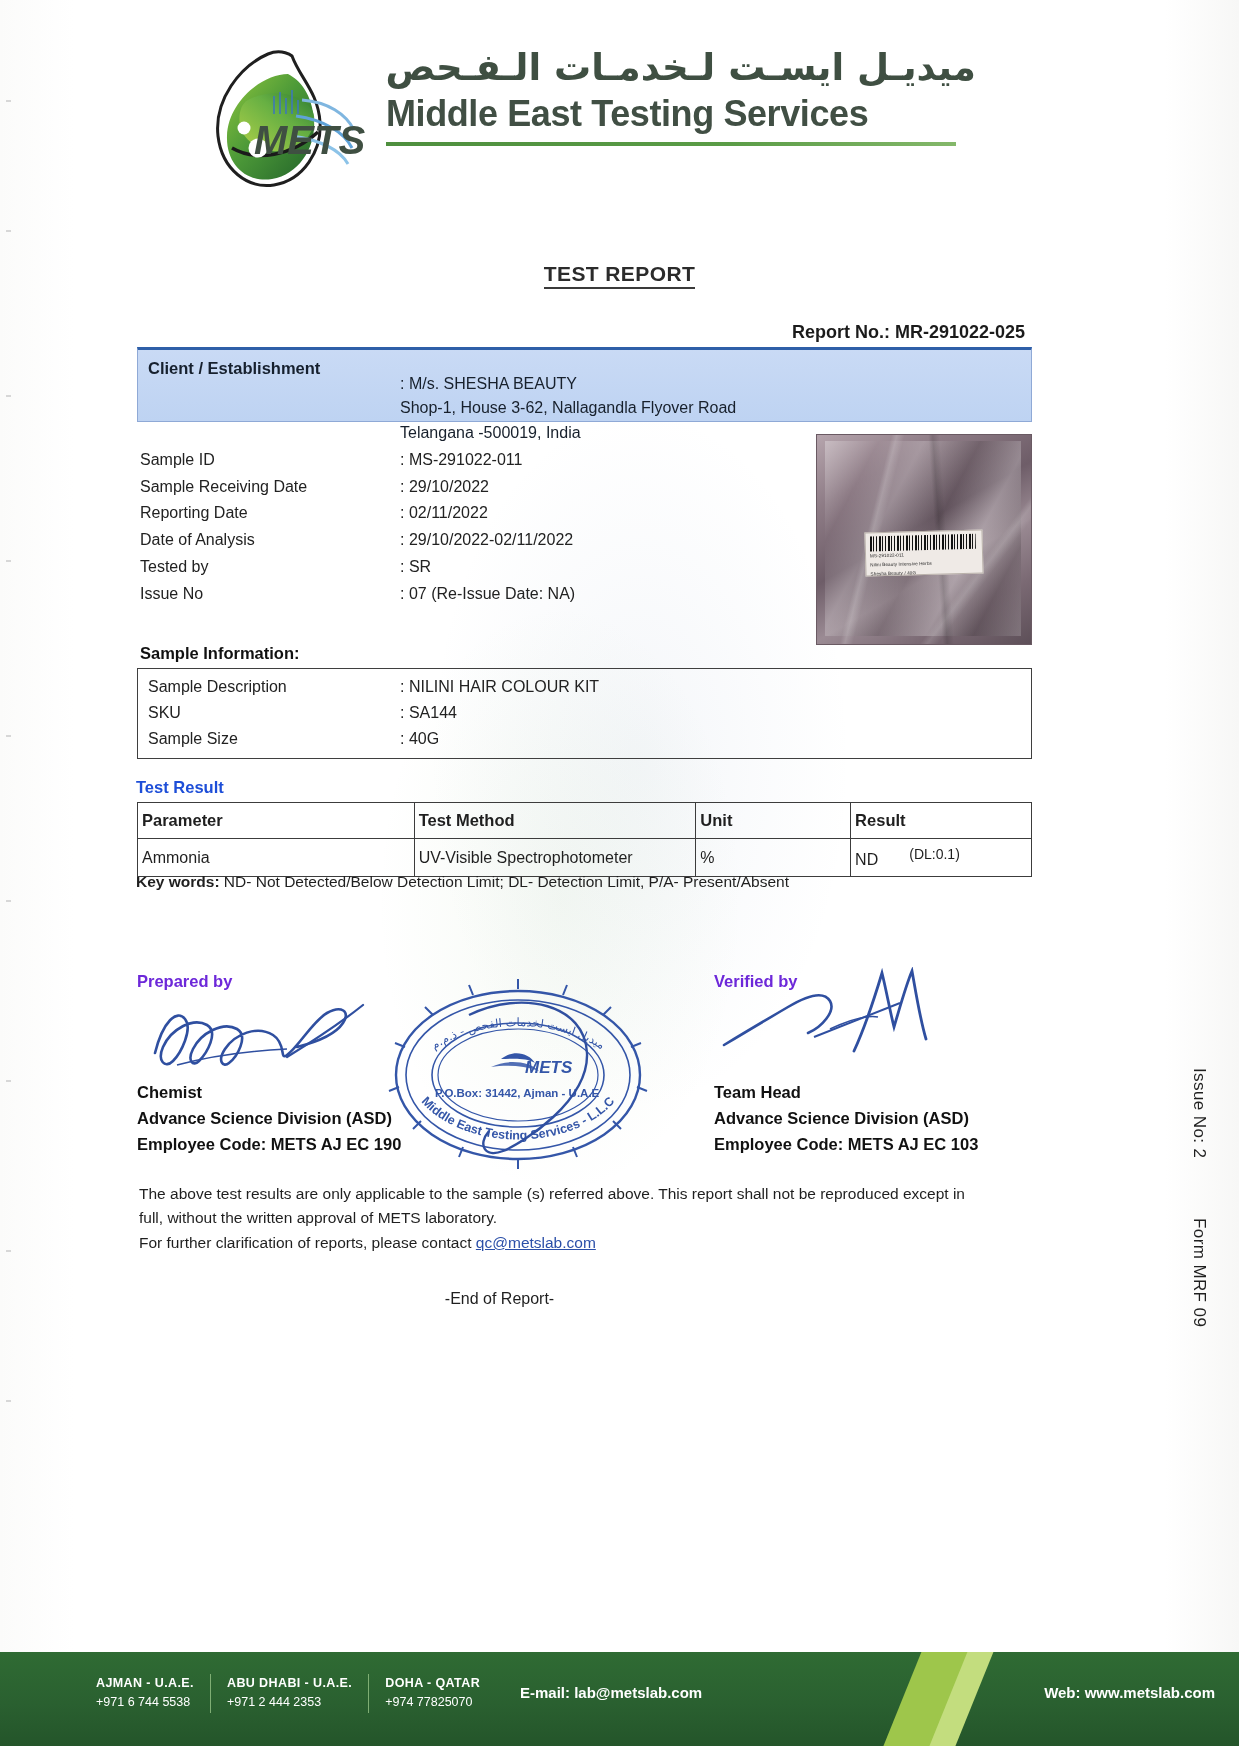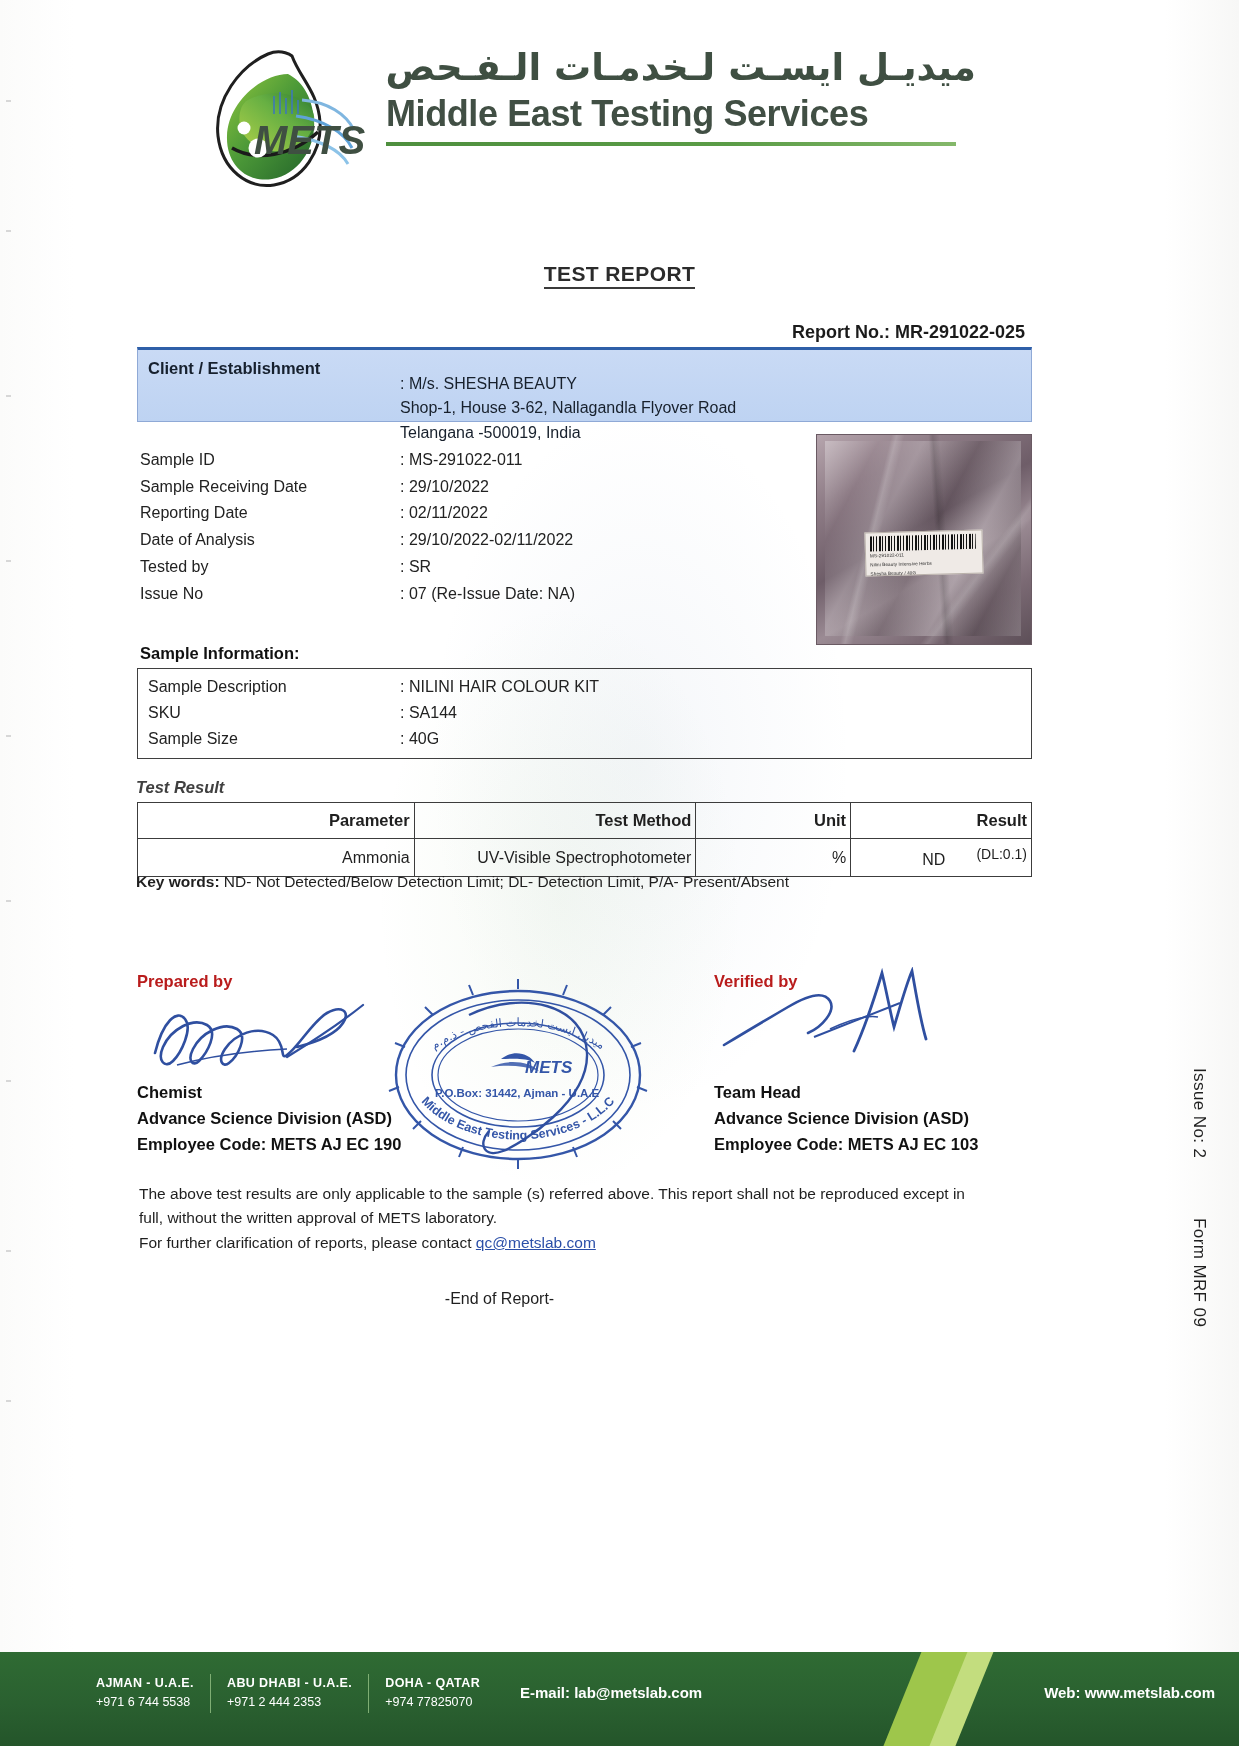--- a/index.html
+++ b/index.html
@@ -112,45 +112,45 @@
   .si-title { position:absolute; left:140px; top:644px; font-size:16.5px; font-weight:bold; color:#111; }
   .si-box {
     position:absolute; left:137px; top:668px; width:895px;
     border:1px solid #3f3f3f; padding:5px 0 6px 0;
   }
   .si-row { display:flex; font-size:16px; color:#222; line-height:1.63; padding-left:10px; }
   .si-row .k { width:252px; }
   .si-row .v { flex:1; }
 
   
-  .tr-title { position:absolute; left:136px; top:778px; font-size:16.5px; font-weight:bold; color:#404040;font-style:italic; }
+  .tr-title { position:absolute; left:136px; top:778px; font-size:16.5px; font-weight:bold; color:#1d4ed8; }
   .tr-table {
     position:absolute; left:137px; top:802px; width:895px;
     border-collapse:collapse; font-size:16px;
   }
   .tr-table th, .tr-table td {
-    border:1px solid #3c3c3c; text-align:right; color:#1f1f1f;
+    border:1px solid #3c3c3c; text-align:left; color:#1f1f1f;
   }
   .tr-table th { font-weight:bold; padding:8px 4px; font-size:16.5px; }
   .tr-table td { padding:7px 4px; }
   .tr-table .c1 { width:277px; }
   .tr-table .c2 { width:282px; }
   .tr-table .c3 { width:155px; }
   .tr-table .c4 { width:181px; }
   .sup { font-size:14px; vertical-align:super;padding-left:31px; }
 
   .keywords {
     position:absolute; left:136px; top:873px; font-size:15.5px; color:#1f1f1f;
   }
   .keywords b { font-weight:bold;text-align:center; }
 
   
   .sig-left  { position:absolute; left:137px; top:972px; width:420px; }
   .sig-right { position:absolute; left:714px; top:972px; width:420px; }
-  .sig-head { font-size:16.5px; font-weight:bold; color:#b91c1c; }
+  .sig-head { font-size:16.5px; font-weight:bold; color:#6d28d9; }
   .sig-space { height:88px; position:relative; }
   .sig-lines { font-size:16.5px; font-weight:bold; color:#111; line-height:1.58; }
 
   .ink { position:absolute; pointer-events:none; }
   .ink path, .ink ellipse, .ink circle, .ink text { stroke:#2f4fa0; fill:none; }
 
   
   .stamp { position:absolute; left:373px; top:975px; width:290px; height:200px; }
 
   

